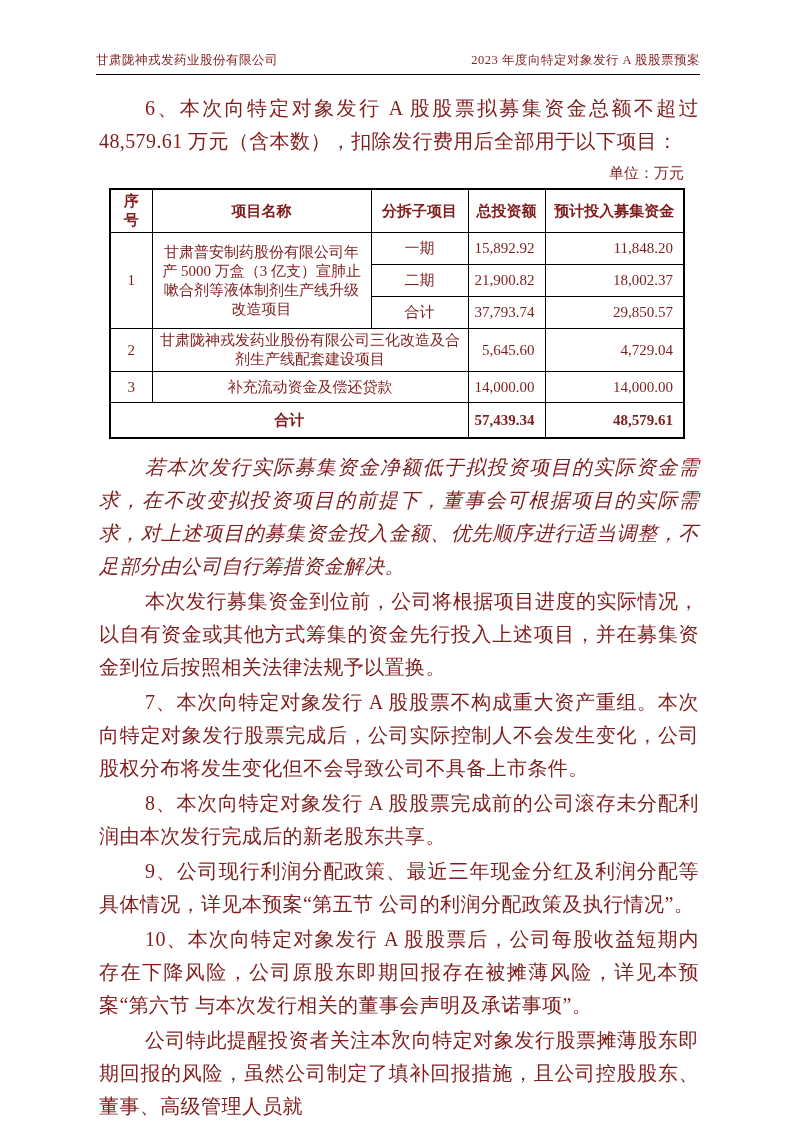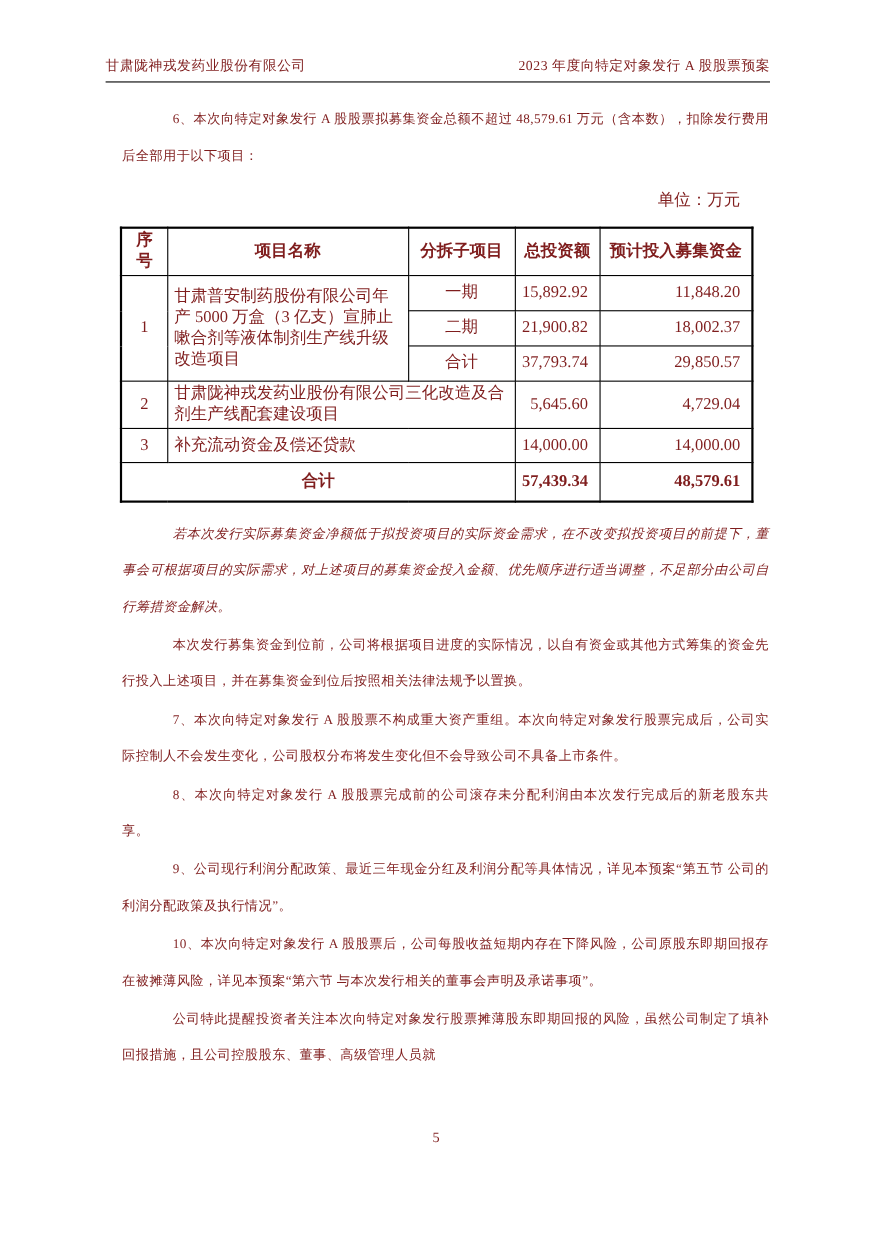--- a/index.html
+++ b/index.html
@@ -31,34 +31,34 @@
     letter-spacing: 0.5px;
   }
   
   .content {
     position: absolute;
     top: 92px;
     left: 95px;
     width: 604px;
   }
   p.body-para {
-    margin: 0 0 2px 16px;
-    font-size: 12px;
+    margin: 0 0 2px 4px;
+    font-size: 20px;
     line-height: 33px;
     text-align: justify;
     text-indent: 46px;
     letter-spacing: 0.4px;
   }
   p.after-table { margin-top: 12px; font-style: italic; }
   .unit-note {
     font-size: 15px;
     line-height: 26px;
     text-align: right;
     padding-right: 15px;
-    margin: 11px;
+    margin: 0;
   }
   
   table.fund-table {
     border-collapse: collapse;
     table-layout: fixed;
     width: 574px;
     margin: 2px auto 0 auto;
     border: 2px solid #000;
     font-size: 15px;
   }
@@ -69,21 +69,21 @@
     vertical-align: middle;
     overflow: hidden;
   }
   .fund-table th {
     font-weight: bold;
     text-align: center;
     height: 27px;
   }
   .fund-table .c { text-align: center; }
   .fund-table .num { text-align: right; padding-right: 10px; }
-  .fund-table .name-cell { text-align: left; }
+  .fund-table .name-cell { text-align: center; }
   .row-phase td { height: 27px; }
   .row-proj3 td { height: 26px; }
   .row-total td { font-weight: bold; height: 30px; }
   
   .page-footer {
     position: absolute;
     top: 1026px;
     left: 0;
     width: 100%;
     text-align: center;

